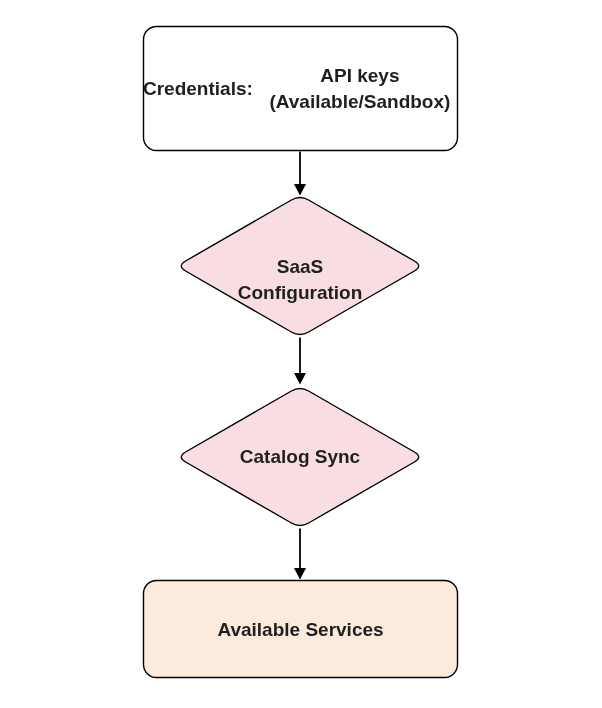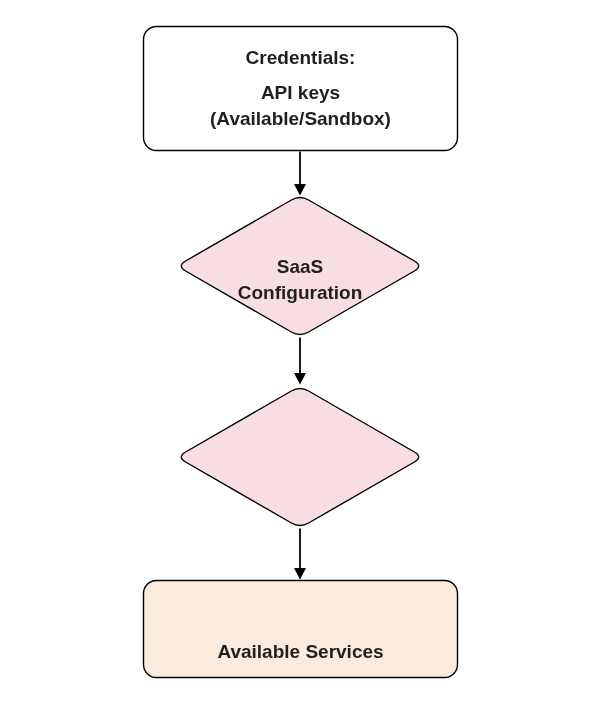--- a/index.html
+++ b/index.html
@@ -13,37 +13,37 @@
   }
   .shape-layer {
     position: absolute;
     left: 0; top: 0;
     width: 602px; height: 708px;
     display: block;
   }
   .node-text {
     position: absolute;
     display: flex;
-    flex-direction: column;
+    flex-direction: row;
     align-items: center;
     justify-content: center;
     text-align: center;
     color: #1f1f1f;
     font-size: 19px;
     line-height: 26px;
     font-weight: 600;
     pointer-events: none;
   }
   .node-text p { margin: 0; }
   .credentials-text { left: 143px; top: 26px; width: 315px; height: 125px; gap: 9px; }
   .credentials-text .subtitle { max-width: 250px; }
   .saas-text { left: 177px; top: 195px; width: 246px; height: 142px; }
   .saas-text .label { max-width: 165px; margin-top: 28px; }
   .catalog-text { left: 177px; top: 386px; width: 246px; height: 142px; }
-  .services-text { left: 143px; top: 603px; width: 315px; height: 97px; }
+  .services-text { left: 143px; top: 581px; width: 315px; height: 97px; }
 </style>
 </head>
 <body>
 
 <div class="canvas">
 
   <svg class="shape-layer" width="602" height="708" viewBox="0 0 602 708" xmlns="http://www.w3.org/2000/svg">
 
     <rect x="143.5" y="26.5" width="314" height="124" rx="13" ry="13" stroke="#000000" stroke-width="1.4" fill="#ffffff"></rect>
 
@@ -71,18 +71,21 @@
 
   <div class="node-text credentials-text">
     <p class="title">Credentials:</p>
     <p class="subtitle">API keys (Available/Sandbox)</p>
   </div>
 
   <div class="node-text saas-text">
     <p class="label">SaaS Configuration</p>
   </div>
 
+  <div class="node-text catalog-text">
+    <p class="label">Catalog Sync</p>
+  </div>
 
   <div class="node-text services-text">
     <p class="label">Available Services</p>
   </div>
 
 </div>
 
 </body></html>

